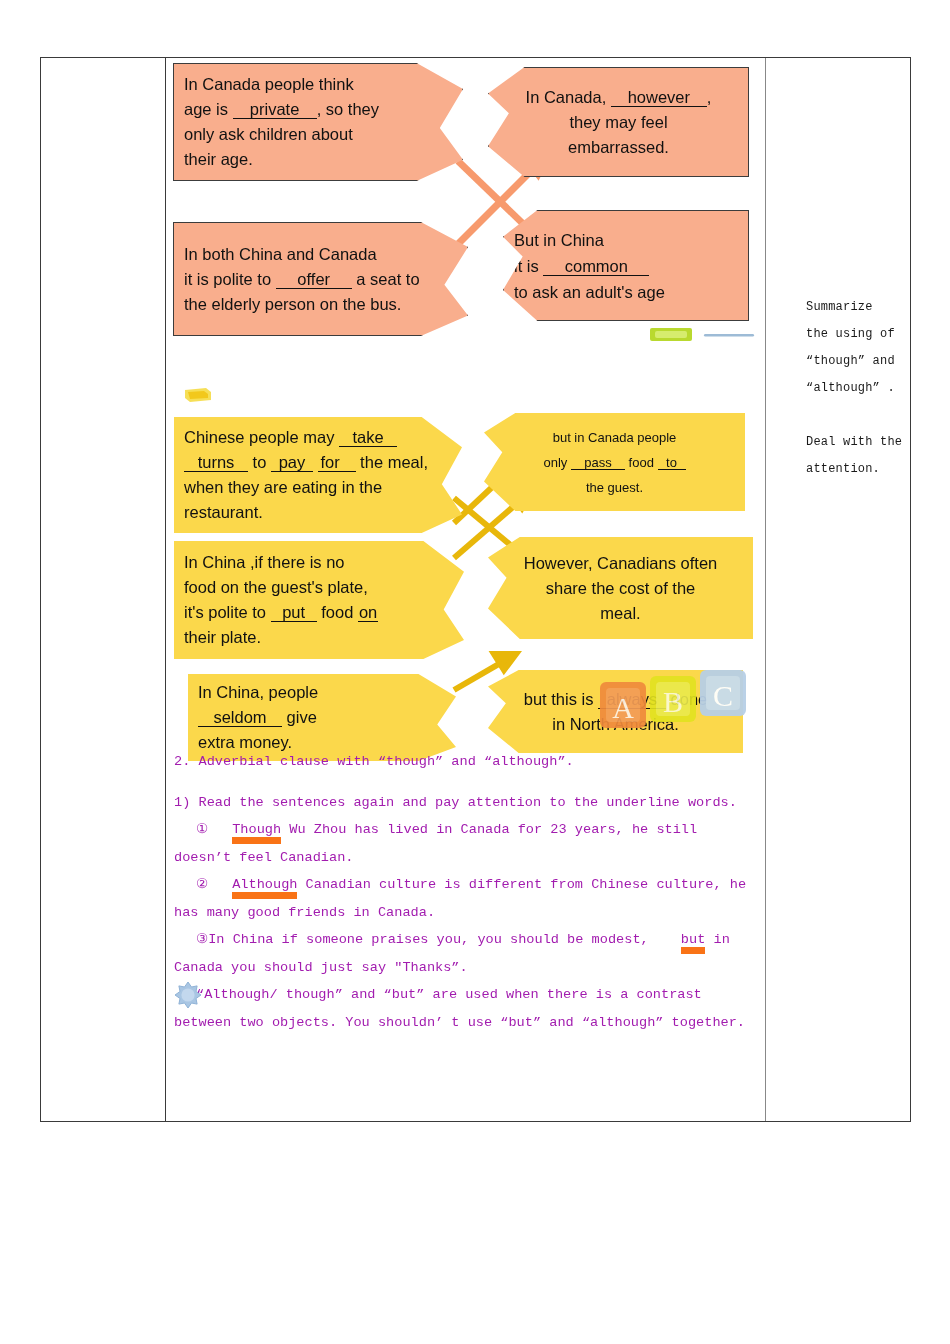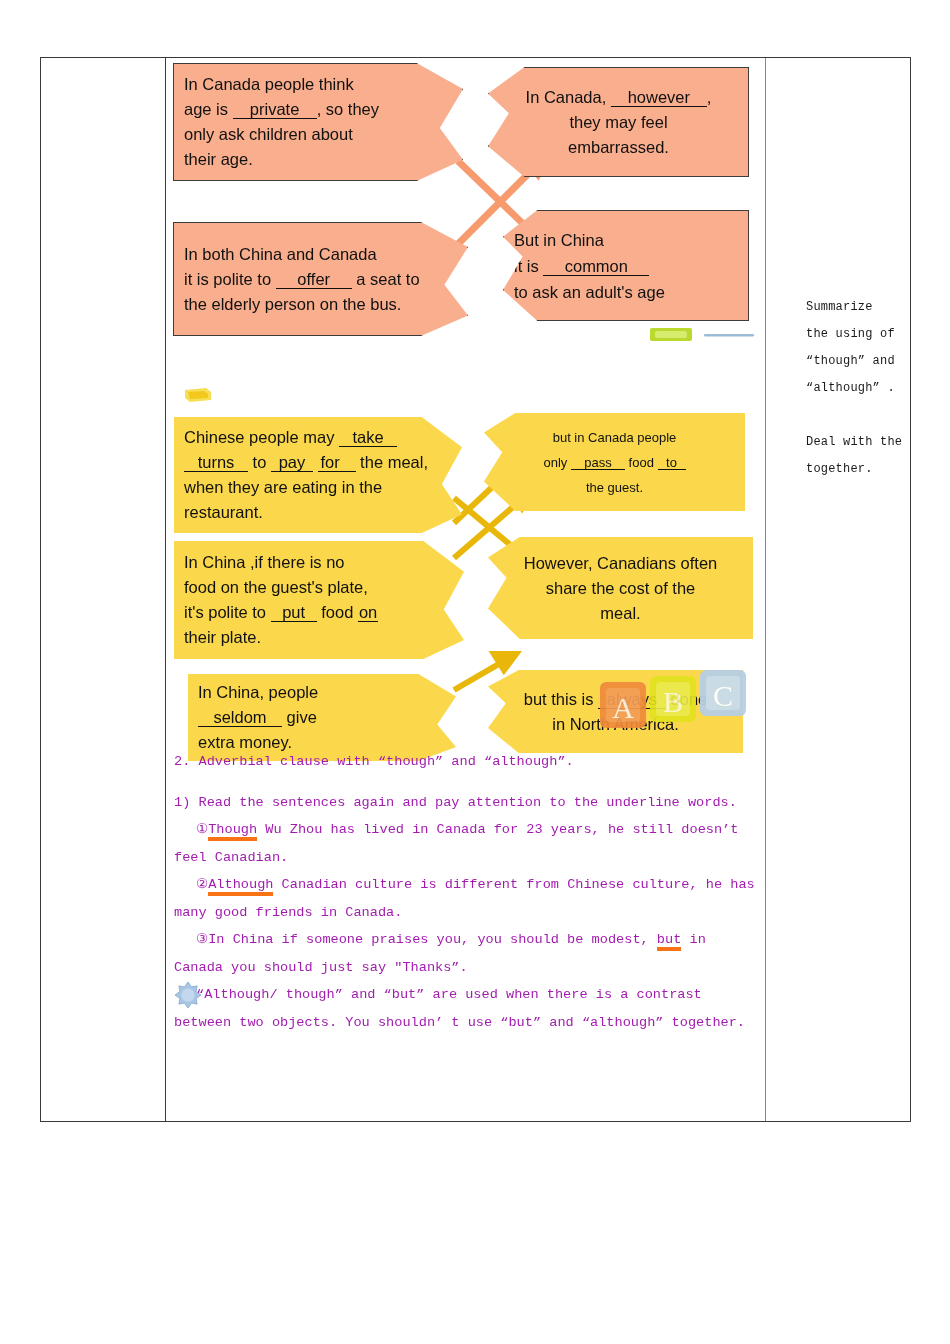--- a/index.html
+++ b/index.html
@@ -55,21 +55,21 @@
 
   
   .mk{position:absolute;}
 
   
   #bodytext{position:absolute;left:0;top:690px;width:599px;
             font-family:"Liberation Mono",monospace;font-size:13.6px;line-height:27.5px;color:#a21caf;}
   #bodytext p{margin:0;padding:0 8px 0 8px;}
   #bodytext .ind{text-indent:22px;}
   #bodytext .sp{height:13px;}
-  .uw{border-bottom:4px solid #f97316;}
+  .uw{border-bottom:7px solid #f97316;margin-left:24px;}
 
   .flower{position:absolute;left:9px;top:1px;width:26px;height:26px;}
 </style>
 </head>
 <body>
 
 <div id="doc-table">
 
   <div id="col-div-1"></div>
   <div id="col-div-2"></div>
@@ -238,17 +238,17 @@
   </div>
 
   <div id="cell-right">
     <div class="notes">
       <p>Summarize</p>
       <p>the using of</p>
       <p>“though”  and</p>
       <p>“although” .</p>
       <div class="gap"></div>
       <p>Deal with the</p>
-      <p>together.</p>
+      <p>attention.</p>
     </div>
   </div>
 
 </div>
 
 </body></html>

